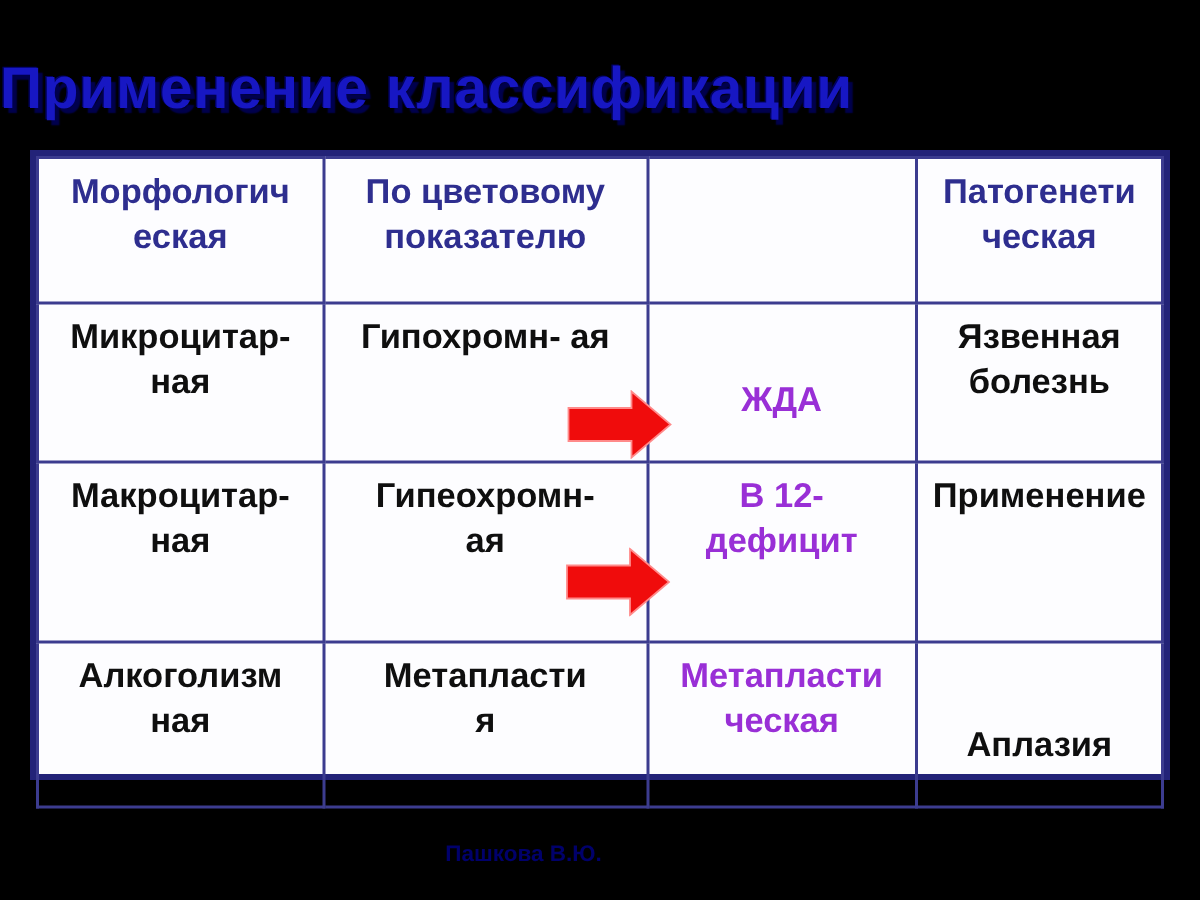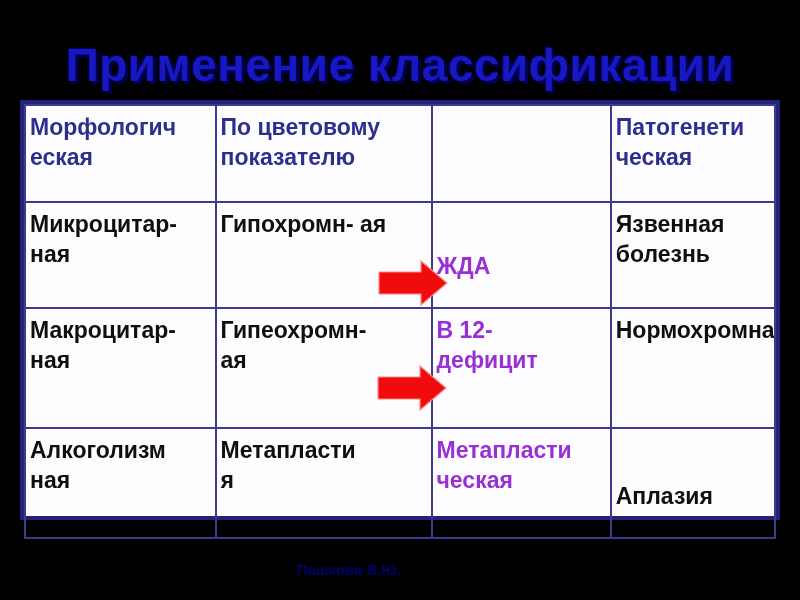--- a/index.html
+++ b/index.html
@@ -6,22 +6,21 @@
   body{
     width:800px;height:600px;
     background:#000;
     position:relative;
     overflow:hidden;
     font-family:"Liberation Sans", sans-serif;
   }
   .slide-title{
     position:absolute;
     top:38px;left:0;width:800px;
-    text-align:center;
-    font-size:46px;
+    font-size:39px;
     font-weight:bold;
     letter-spacing:0.5px;
     color:var(--title_blue,#1717c3);
     text-shadow:3px 3px 1px #00004d, -1px -1px 0 #000060;
     white-space:nowrap;
   }
   .table-wrap{
     position:absolute;
     left:20px;top:100px;
     width:760px;height:420px;
@@ -32,21 +31,21 @@
   table{
     border-collapse:collapse;
     table-layout:fixed;
     width:100%;height:100%;
   }
   col.c1{width:25.4%} col.c2{width:28.8%} col.c3{width:23.9%} col.c4{width:21.9%}
   tr.hr{height:97px} tr.r1{height:106px} tr.r2{height:120px} tr.r3{height:110px}
   td{
     border:2px solid var(--border_inner,#3c3c8f);
     vertical-align:top;
-    text-align:left;
+    text-align:center;
     font-weight:bold;
     font-size:23px;
     line-height:1.32;
     padding:6px 4px 0 4px;
     white-space:pre-line;
     color:#0f0f0f;
     overflow:hidden;
   }
   td.head{color:var(--header_navy,#2e2e8f);}
   td.accent{color:var(--accent_purple,#992fd6);}
@@ -101,21 +100,21 @@
         <td>Язвенная
 болезнь</td>
       </tr>
       <tr class="r2">
         <td>Макроцитар-
 ная</td>
         <td>Гипеохромн-
 ая</td>
         <td class="accent">В 12-
 дефицит</td>
-        <td>Нормохромна</td>
+        <td>Применение</td>
       </tr>
       <tr class="r3">
         <td>Алкоголизм
 ная</td>
         <td>Метапласти
 я</td>
         <td class="accent">Метапласти
 ческая</td>
         <td class="push-low">Аплазия</td>
       </tr>

